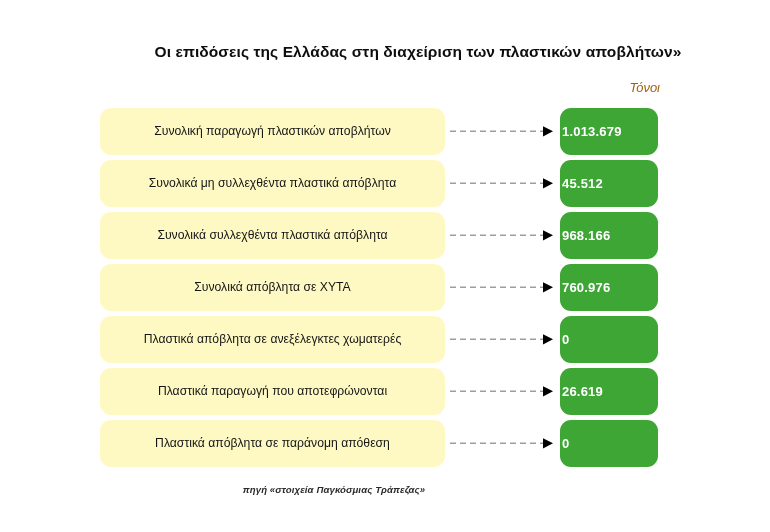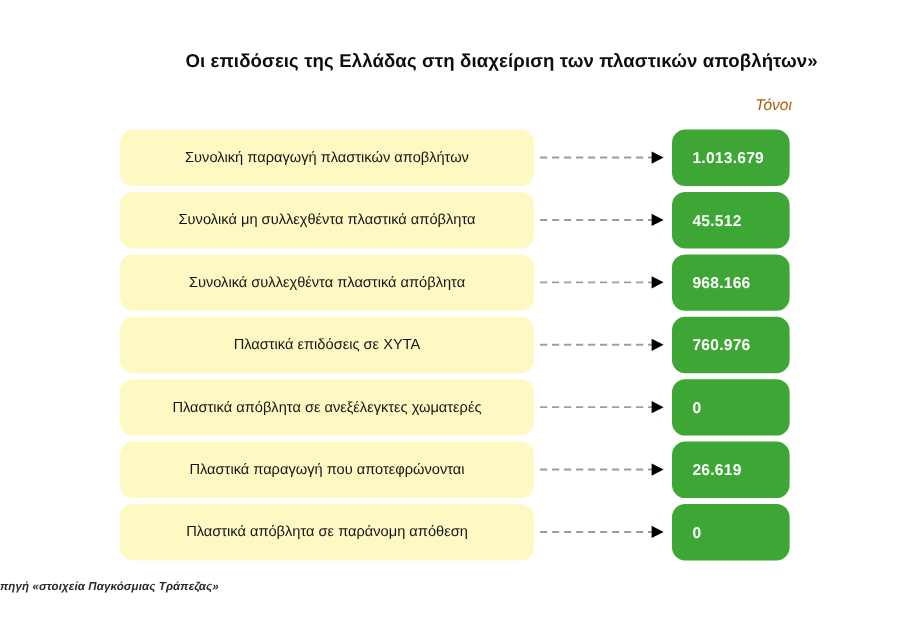--- a/index.html
+++ b/index.html
@@ -108,38 +108,38 @@
     left: 560px;
     top: 0;
     width: 98px;
     height: 46.6px;
     background: #3DA635;
     border-radius: 11px;
     display: flex;
     align-items: center;
     justify-content: flex-start;
     box-sizing: border-box;
-    padding-left: 17px;
+    padding-left: 2px;
   }
 
   .value-text {
     font-size: 13px;
     font-weight: bold;
     color: #ffffff;
     white-space: nowrap;
     letter-spacing: 0.2px;
   }
 
   
   .footer-note {
     position: absolute;
     left: 0;
     top: 484px;
     width: 760px;
-    text-align: left;
+    text-align: center;
     padding-right: 92px;
     box-sizing: border-box;
     font-size: 9.6px;
     font-style: italic;
     font-weight: bold;
     color: #2b2b2b;
     letter-spacing: 0.1px;
   }
 </style>
 </head>
@@ -193,21 +193,21 @@
           <polygon points="93,18.2 103,23.3 93,28.4" fill="#000000"></polygon>
         </svg>
       </div>
       <div class="value-box">
         <span class="value-text">968.166</span>
       </div>
     </div>
 
     <div class="row">
       <div class="label-box">
-        <span class="label-text">Πλαστικά επιδόσεις σε ΧΥΤΑ</span>
+        <span class="label-text">Συνολικά απόβλητα σε ΧΥΤΑ</span>
       </div>
       <div class="connector">
         <svg width="108" height="47" viewBox="0 0 108 47" xmlns="http://www.w3.org/2000/svg">
           <line x1="0" y1="23.3" x2="94" y2="23.3" stroke="#9E9E9E" stroke-width="1.6" stroke-dasharray="6,4"></line>
           <polygon points="93,18.2 103,23.3 93,28.4" fill="#000000"></polygon>
         </svg>
       </div>
       <div class="value-box">
         <span class="value-text">760.976</span>
       </div>

